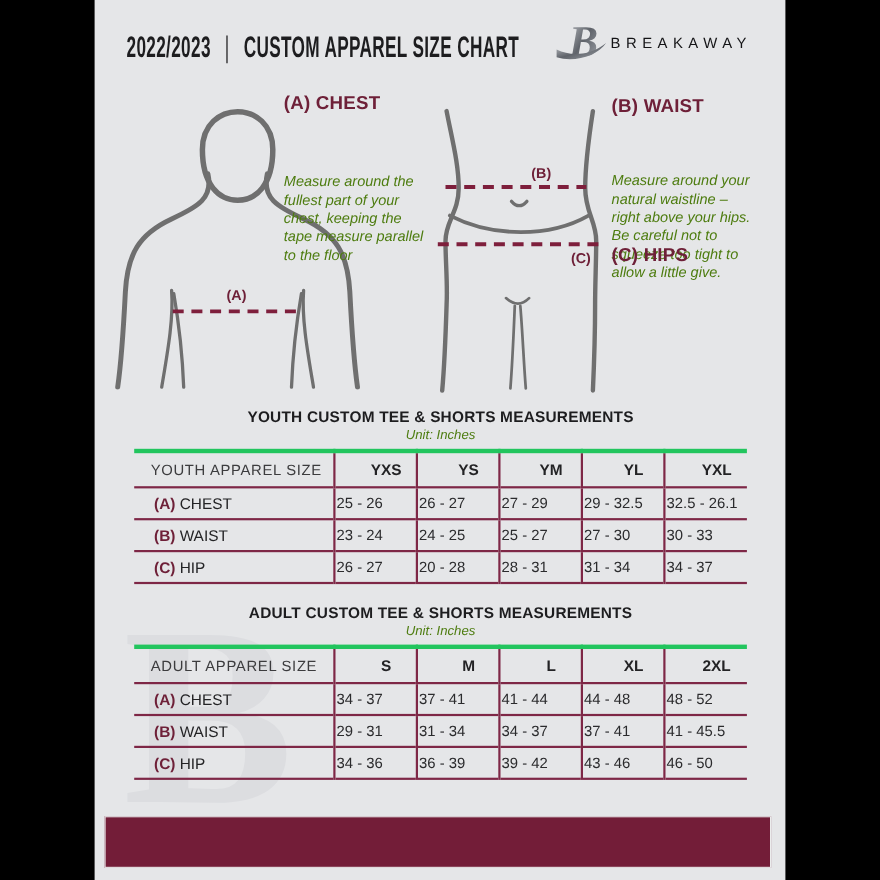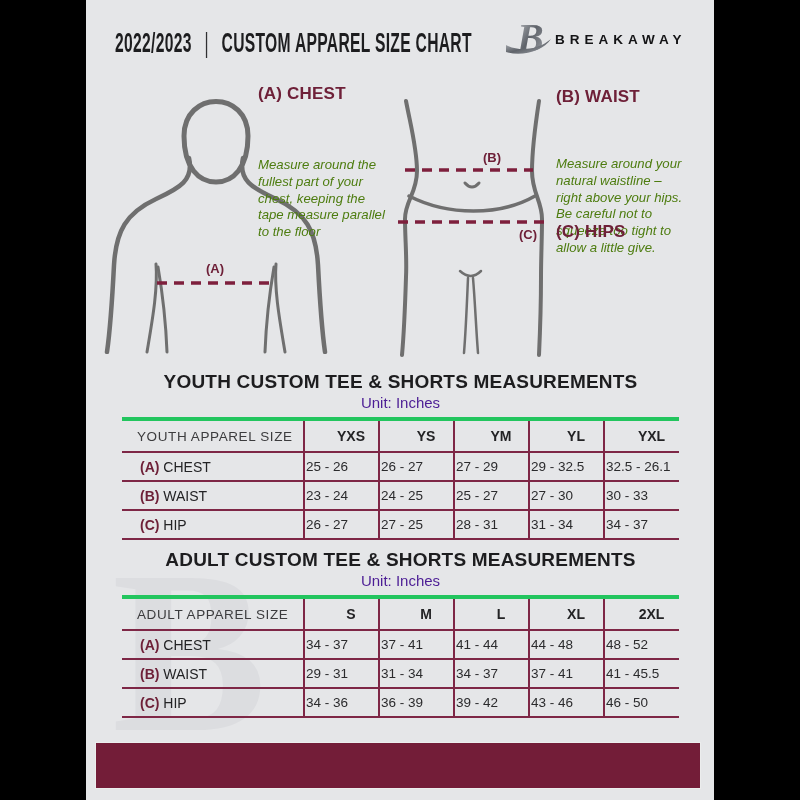--- a/index.html
+++ b/index.html
@@ -21,21 +21,21 @@
   
   .doc-title {
     position:absolute; left:29px; top:28px; white-space:nowrap;
     font-size:27px; font-weight:bold; color:#1d1d1f; letter-spacing:0.5px;
     transform:scaleX(0.58); transform-origin:0 0; z-index:1;
   }
   .doc-title .divider { font-weight:normal; color:#303032; margin:0 14px; }
   .logo { position:absolute; left:418px; top:14px; z-index:1; }
   .brand-name {
     position:absolute; left:469px; top:32px; z-index:1;
-    font-size:13.5px; font-weight:bold; letter-spacing:5px; color:#141416;
+    font-size:13.5px; font-weight:normal; letter-spacing:5px; color:#141416;
   }
   
   .fig1 { position:absolute; left:14px;  top:78px; z-index:1; }
   .fig2 { position:absolute; left:302px; top:95px; z-index:1; }
   .marker {
     position:absolute; z-index:2; font-size:13px; font-weight:bold; color:#6e2038;
   }
   .marker-a { left:120px; top:261px; }
   .marker-b { left:397px; top:150px; }
   .marker-c { left:433px; top:227px; }
@@ -52,23 +52,23 @@
     color:#4d7c0f; line-height:16.8px; white-space:pre-line;margin-top:44px;
   }
   .b-a { left:172px; top:113px; width:205px; }
   .b-b { left:470px; top:112px; width:195px; }
   .b-c { left:470px; top:248px; width:210px; }
   
   .size-block { position:absolute; left:36px; width:557px; text-align:center; z-index:1; }
   .block-youth { top:371px; }
   .block-adult { top:549px; }
   .size-block h3 {
-    margin:0; font-size:19px; font-weight:bold; color:#1d1d1f; letter-spacing:0.2px;text-align:center;
-  }
-  .unit { font-size:15px; color:#4c1d95; margin-top:1px; }
+    margin:0; font-size:14px; font-weight:bold; color:#1d1d1f; letter-spacing:0.2px;text-align:center;
+  }
+  .unit { font-size:12px; font-style:italic; color:#4d7c0f; margin-top:1px; }
   .size-table {
     width:557px; border-collapse:collapse; table-layout:fixed; margin-top:6px;
     border-top:4px solid #22c55e;
   }
   .size-table tr { border-bottom:2px solid #7e2746; }
   .size-table th:not(:first-child), .size-table td:not(:first-child) {
     border-left:2px solid #7e2746; width:75px;
   }
   .size-table th { height:33px; font-size:14px; font-weight:bold; color:#232325;padding-left:20px; }
   .size-table th:first-child {
@@ -184,21 +184,21 @@
               <td class="label-cell"><span class="prefix">(B)</span> WAIST</td>
               <td>23 - 24</td>
               <td>24 - 25</td>
               <td>25 - 27</td>
               <td>27 - 30</td>
               <td>30 - 33</td>
             </tr>
             <tr>
               <td class="label-cell"><span class="prefix">(C)</span> HIP</td>
               <td>26 - 27</td>
-              <td>27 - 25</td>
+              <td>20 - 28</td>
               <td>28 - 31</td>
               <td>31 - 34</td>
               <td>34 - 37</td>
             </tr>
           </tbody>
       </table>
     </div>
 
     <div class="size-block block-adult">
       <h3>ADULT CUSTOM TEE &amp; SHORTS MEASUREMENTS</h3>

